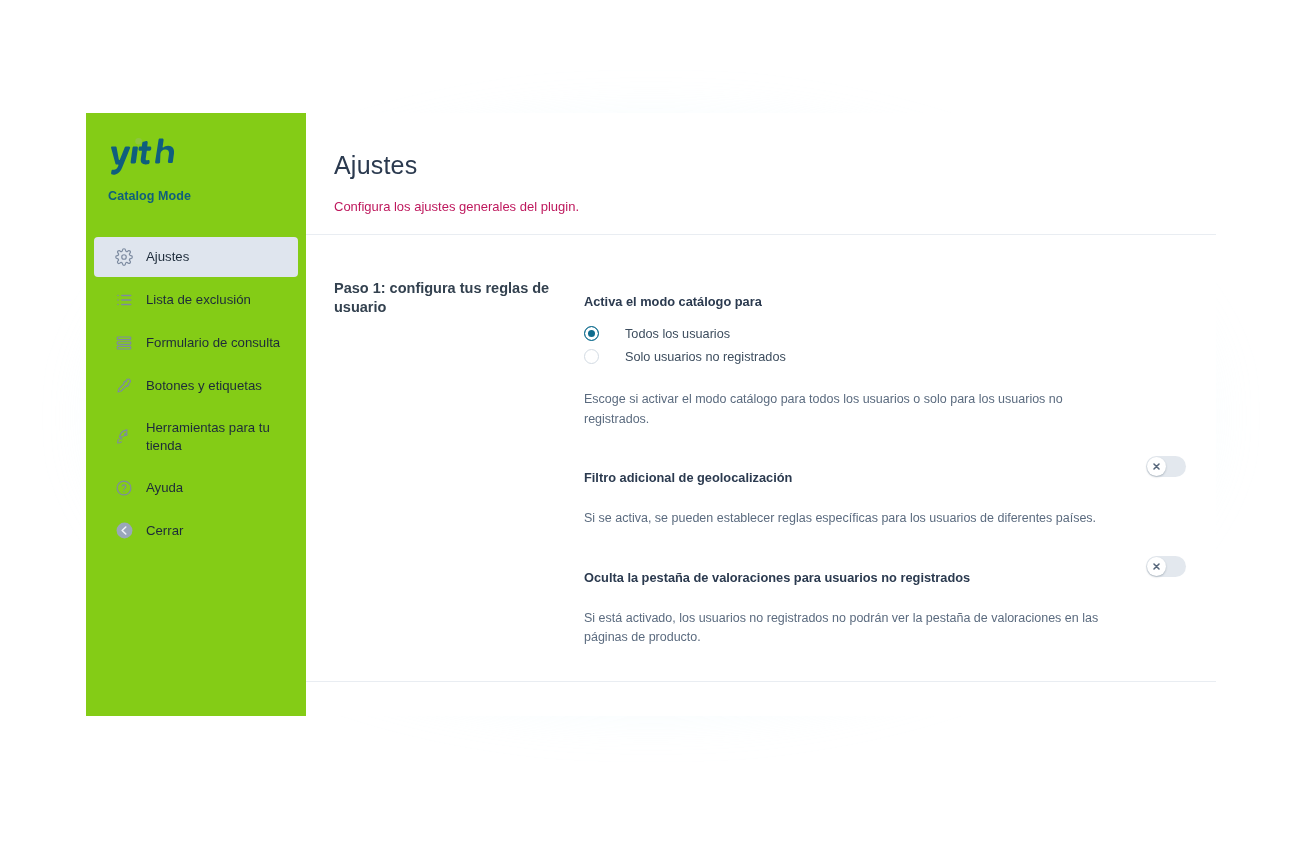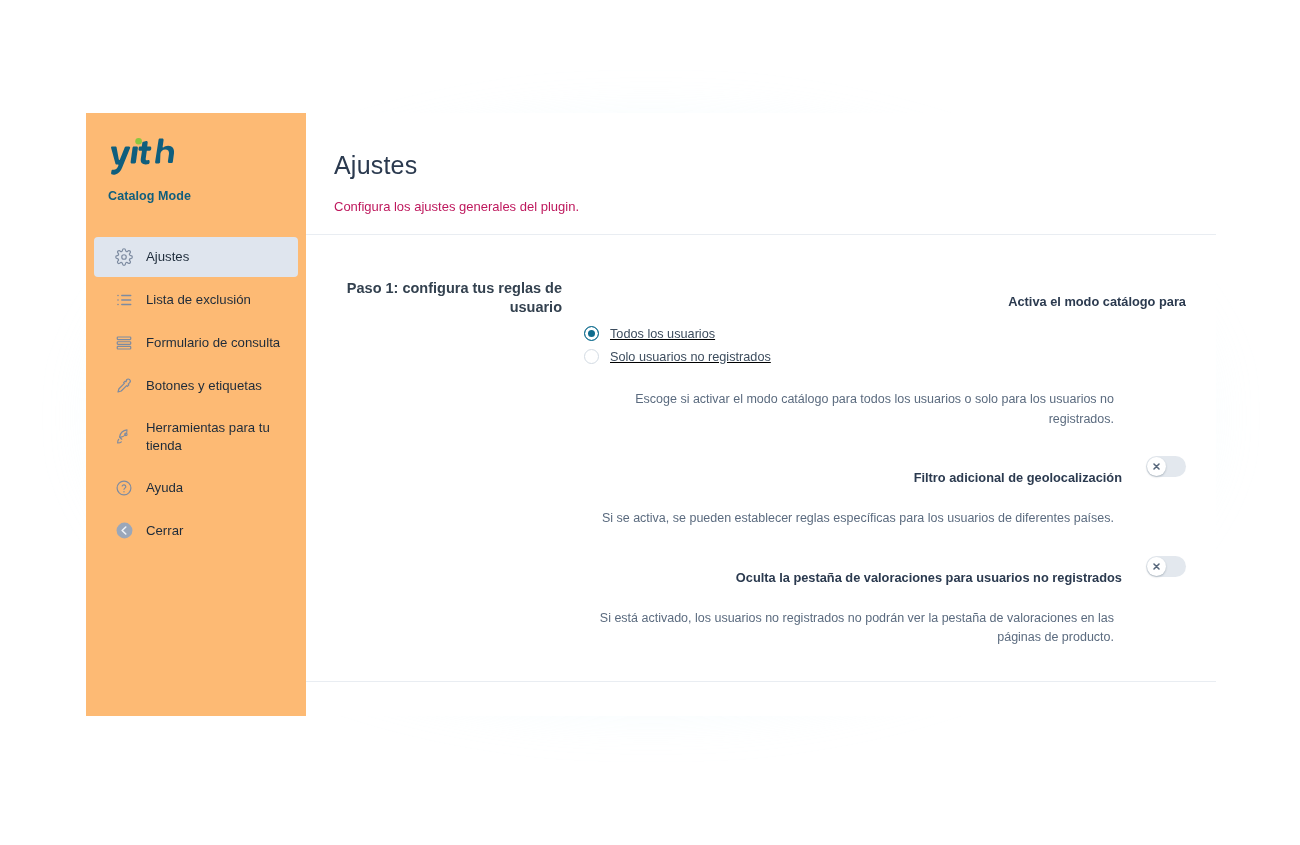--- a/index.html
+++ b/index.html
@@ -23,21 +23,21 @@
     position: absolute; left: 86px; top: 113px;
     width: 1130px; height: 603px;
     display: flex;
     overflow: hidden;
     background: #ffffff;
   }
 
   
   .sidebar {
     width: 220px; flex: 0 0 220px;
-    background: #fdba74;
+    background: #84cc16;
     padding-top: 23px;
   }
   .brand { padding: 0 0 0 22px; }
   .logo-wrap { height: 44px; display:flex; align-items:flex-start; }
   .logo-svg { display:block; }
   .brand-name {
     margin-top: 9px;
     font-size: 12.5px; font-weight: 700; color: #0f5e7d;
     letter-spacing: .1px;
   }
@@ -62,39 +62,39 @@
   .nav-item.multiline .nav-ico { margin-top: 1px; }
 
   
   .main { flex: 1; background: #ffffff; position: relative; overflow: hidden; }
   .main-head { padding: 38px 34px 20px 28px; border-bottom: 1px solid #e9edf2; }
   .page-title { font-size: 25px; font-weight: 400; color: #2b3a4f; letter-spacing: .2px; }
   .page-sub { margin-top: 19px; font-size: 13px; color: #be185d; }
 
   .sections { padding: 0 0 0 0; }
   .section {
-    display: flex; padding: 44px 30px 34px 28px; text-align: right;
+    display: flex; padding: 44px 30px 34px 28px;
   }
   .section + .section { border-top: 1px solid #e9edf2; }
   .sec-title {
     width: 250px; flex: 0 0 250px;
     font-size: 14.5px; font-weight: 700; color: #33414f; line-height: 1.32;
     padding-right: 22px;
   }
   .sec-body { flex: 1; }
 
   .field { padding-bottom: 0; }
   .field + .field { margin-top: 26px; }
   .field-row { display: flex; align-items: flex-start; }
   .field-main { flex: 1; padding-right: 24px; }
   .field-label { font-size: 12.8px; font-weight: 700; color: #2b3a4f; line-height: 1.5; margin-top: 13px; }
   .field-desc { margin-top: 22px; font-size: 12.5px; color: #5b6b7f; line-height: 1.55; max-width: 530px; }
 
   .radio-group { margin-top: 11px; }
-  .radio-row { display: flex; align-items: center; gap: 11px; padding: 4px 0; cursor: pointer; text-decoration: underline; }
+  .radio-row { display: flex; align-items: center; gap: 26px; padding: 4px 0; cursor: pointer; }
   .radio {
     width: 15px; height: 15px; border-radius: 50%;
     border: 1px solid #d3dbe3; background: #fff;
     flex: 0 0 15px; position: relative;
   }
   .radio.checked {
     border-color: #0f6c8e; background: #0f6c8e;
     box-shadow: inset 0 0 0 3px #ffffff;
   }
   .radio-label { font-size: 12.7px; color: #3d4d5e; }

